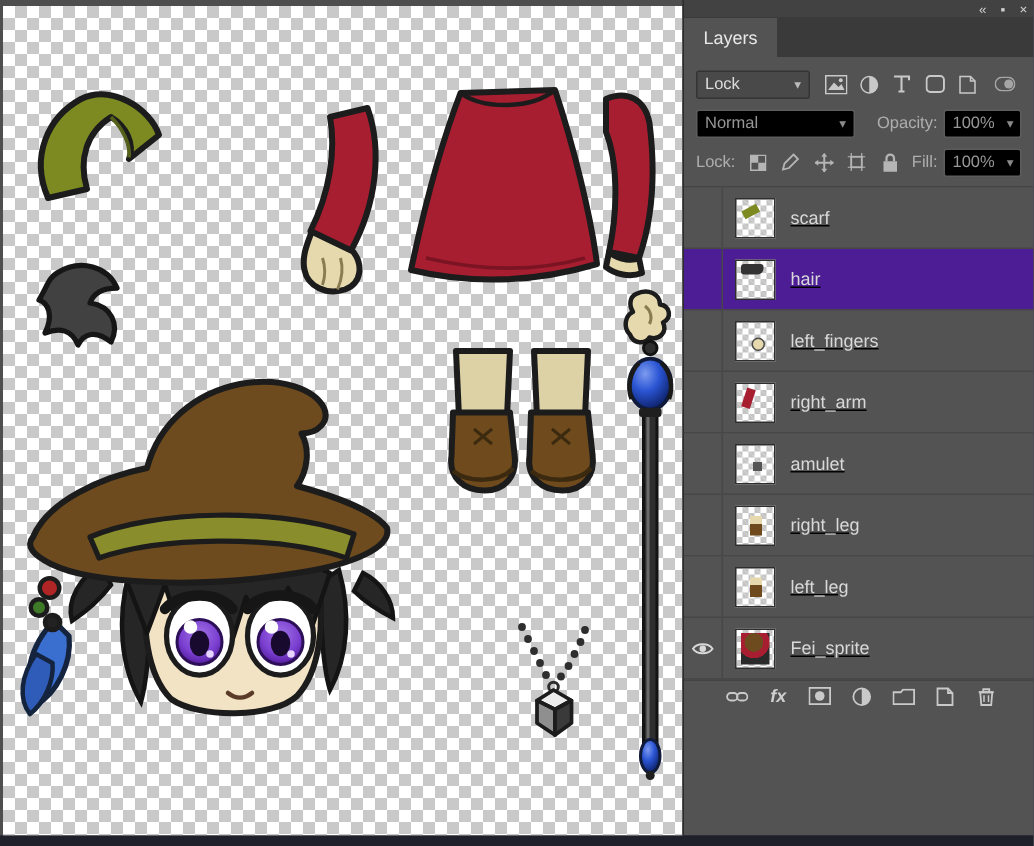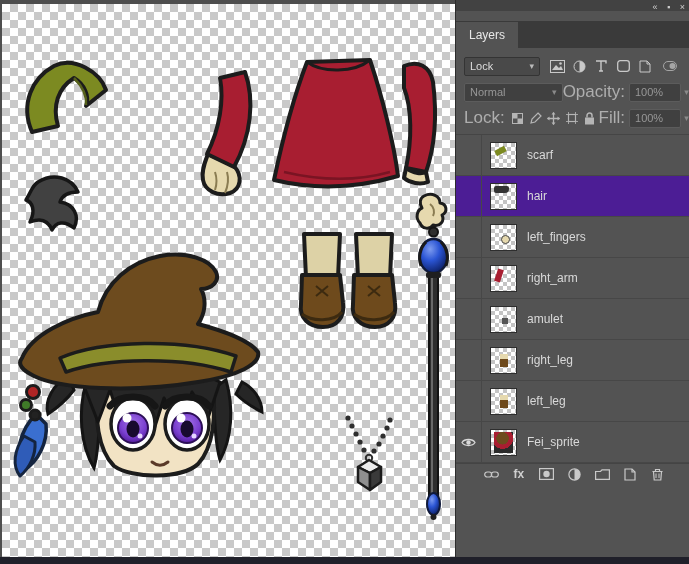--- a/index.html
+++ b/index.html
@@ -22,45 +22,45 @@
     background-size:8px 8px; background-position:0 0,4px 4px; }
   .canvas { position:relative; width:453px; height:553px; overflow:hidden; }
   .canvas svg { position:absolute; left:0; top:0; }
 
   
   .panel { position:absolute; left:455px; top:0; width:234px; height:557px;
            background:#535353; border-left:1px solid #2c2c2c; }
   .panel-top { height:11px; background:#424242; text-align:right;
                line-height:10px; padding-right:4px; }
   .panel-top span { color:#cfcfcf; font-size:9px; margin-left:5px; cursor:default; }
-  .tabbar { height:27px; background:#3a3a3a; display:flex; align-items:flex-end;margin-top:10px; }
+  .tabbar { height:27px; background:#3a3a3a; display:flex; align-items:flex-end; }
   .tab { background:#535353; color:#e8e8e8; font-size:12px;
          padding:6px 13px 6px 13px; }
 
   .controls { background:#535353; padding:5px 8px 3px 8px; }
   .row { display:flex; align-items:center; height:26px; }
   .dropdown { display:flex; align-items:center; justify-content:space-between;
               background:#494949; border:1px solid #343434; border-radius:2px;
               color:#dcdcdc; font-size:11px; padding:2px 5px; height:19px; }
   .dropdown .chev { font-size:9px; color:#bbbbbb; margin-left:8px; }
-  .dropdown.disabled { color:#979797; border-color:#5c5c5c; background:#404040;gap:13px; }
+  .dropdown.disabled { color:#979797; border-color:#5c5c5c; background:#000000; }
   .dropdown.disabled .chev { color:#8a8a8a; }
   .kind { width:76px; }
   .blendmode { width:106px; }
   .valbox { width:52px; }
-  .ctl-label { color:#aeaeae; font-size:17px; margin:0 4px; }
+  .ctl-label { color:#aeaeae; font-size:11px; margin:0 4px; }
   .iconbtn { width:20px; height:18px; display:flex; align-items:center;
              justify-content:center; margin:0 1px; }
   .iconbtn svg { display:block; }
   .push { margin-left:auto; }
 
   
   .layers { border-top:1px solid #454545; }
   .layer-row { height:41px; display:flex; align-items:center;
-               background:#535353; border-bottom:1px solid #474747; }
+               background:#535353; border-bottom:1px solid #474747;text-decoration:underline; }
   .layer-row.selected { background:#4c1d95; }
   .eye-well { width:26px; align-self:stretch; border-right:1px solid #474747;
               display:flex; align-items:center; justify-content:center; }
   .eye svg { display:none; }
   .layer-row.visible .eye svg { display:block; }
   .thumb { width:27px; height:27px; margin:0 10px 0 8px; position:relative;
            border:1px solid #2e2e2e; overflow:hidden; flex:none; }
   .mini { position:absolute; inset:0; }
   .mini::before { content:""; position:absolute; }
   .r0 .mini::before { left:4px; top:5px; width:11px; height:6px; background:#7c8a21; transform:rotate(-28deg); }
@@ -75,21 +75,21 @@
   .r9 .mini::before { left:3px; top:2px; width:19px; height:21px;
         background:radial-gradient(circle at 45% 30%, #6d4b1e 0 34%, #a81e31 35% 58%, #2a2a2a 59% 100%); }
   .layer-name { color:#d9d9d9; font-size:12px; }
 
   
   .panel-footer { height:21px; border-top:1px solid #444444; display:flex;
                   align-items:center; padding:0 22px 0 26px;
                   justify-content:space-between; }
   .fbtn { display:flex; align-items:center; justify-content:center;
           width:18px; height:16px; }
-  .fx-label { color:#cfcfcf; font-size:12px; font-weight:bold; }
+  .fx-label { color:#cfcfcf; font-size:12px; font-style:italic; font-weight:bold; }
 
   .statusbar { position:absolute; left:0; top:557px; width:689px; height:7px;
                background:#20202a; }
 </style>
 </head>
 <body>
 
 <div class="app">
 
   <div class="canvas-wrap">

